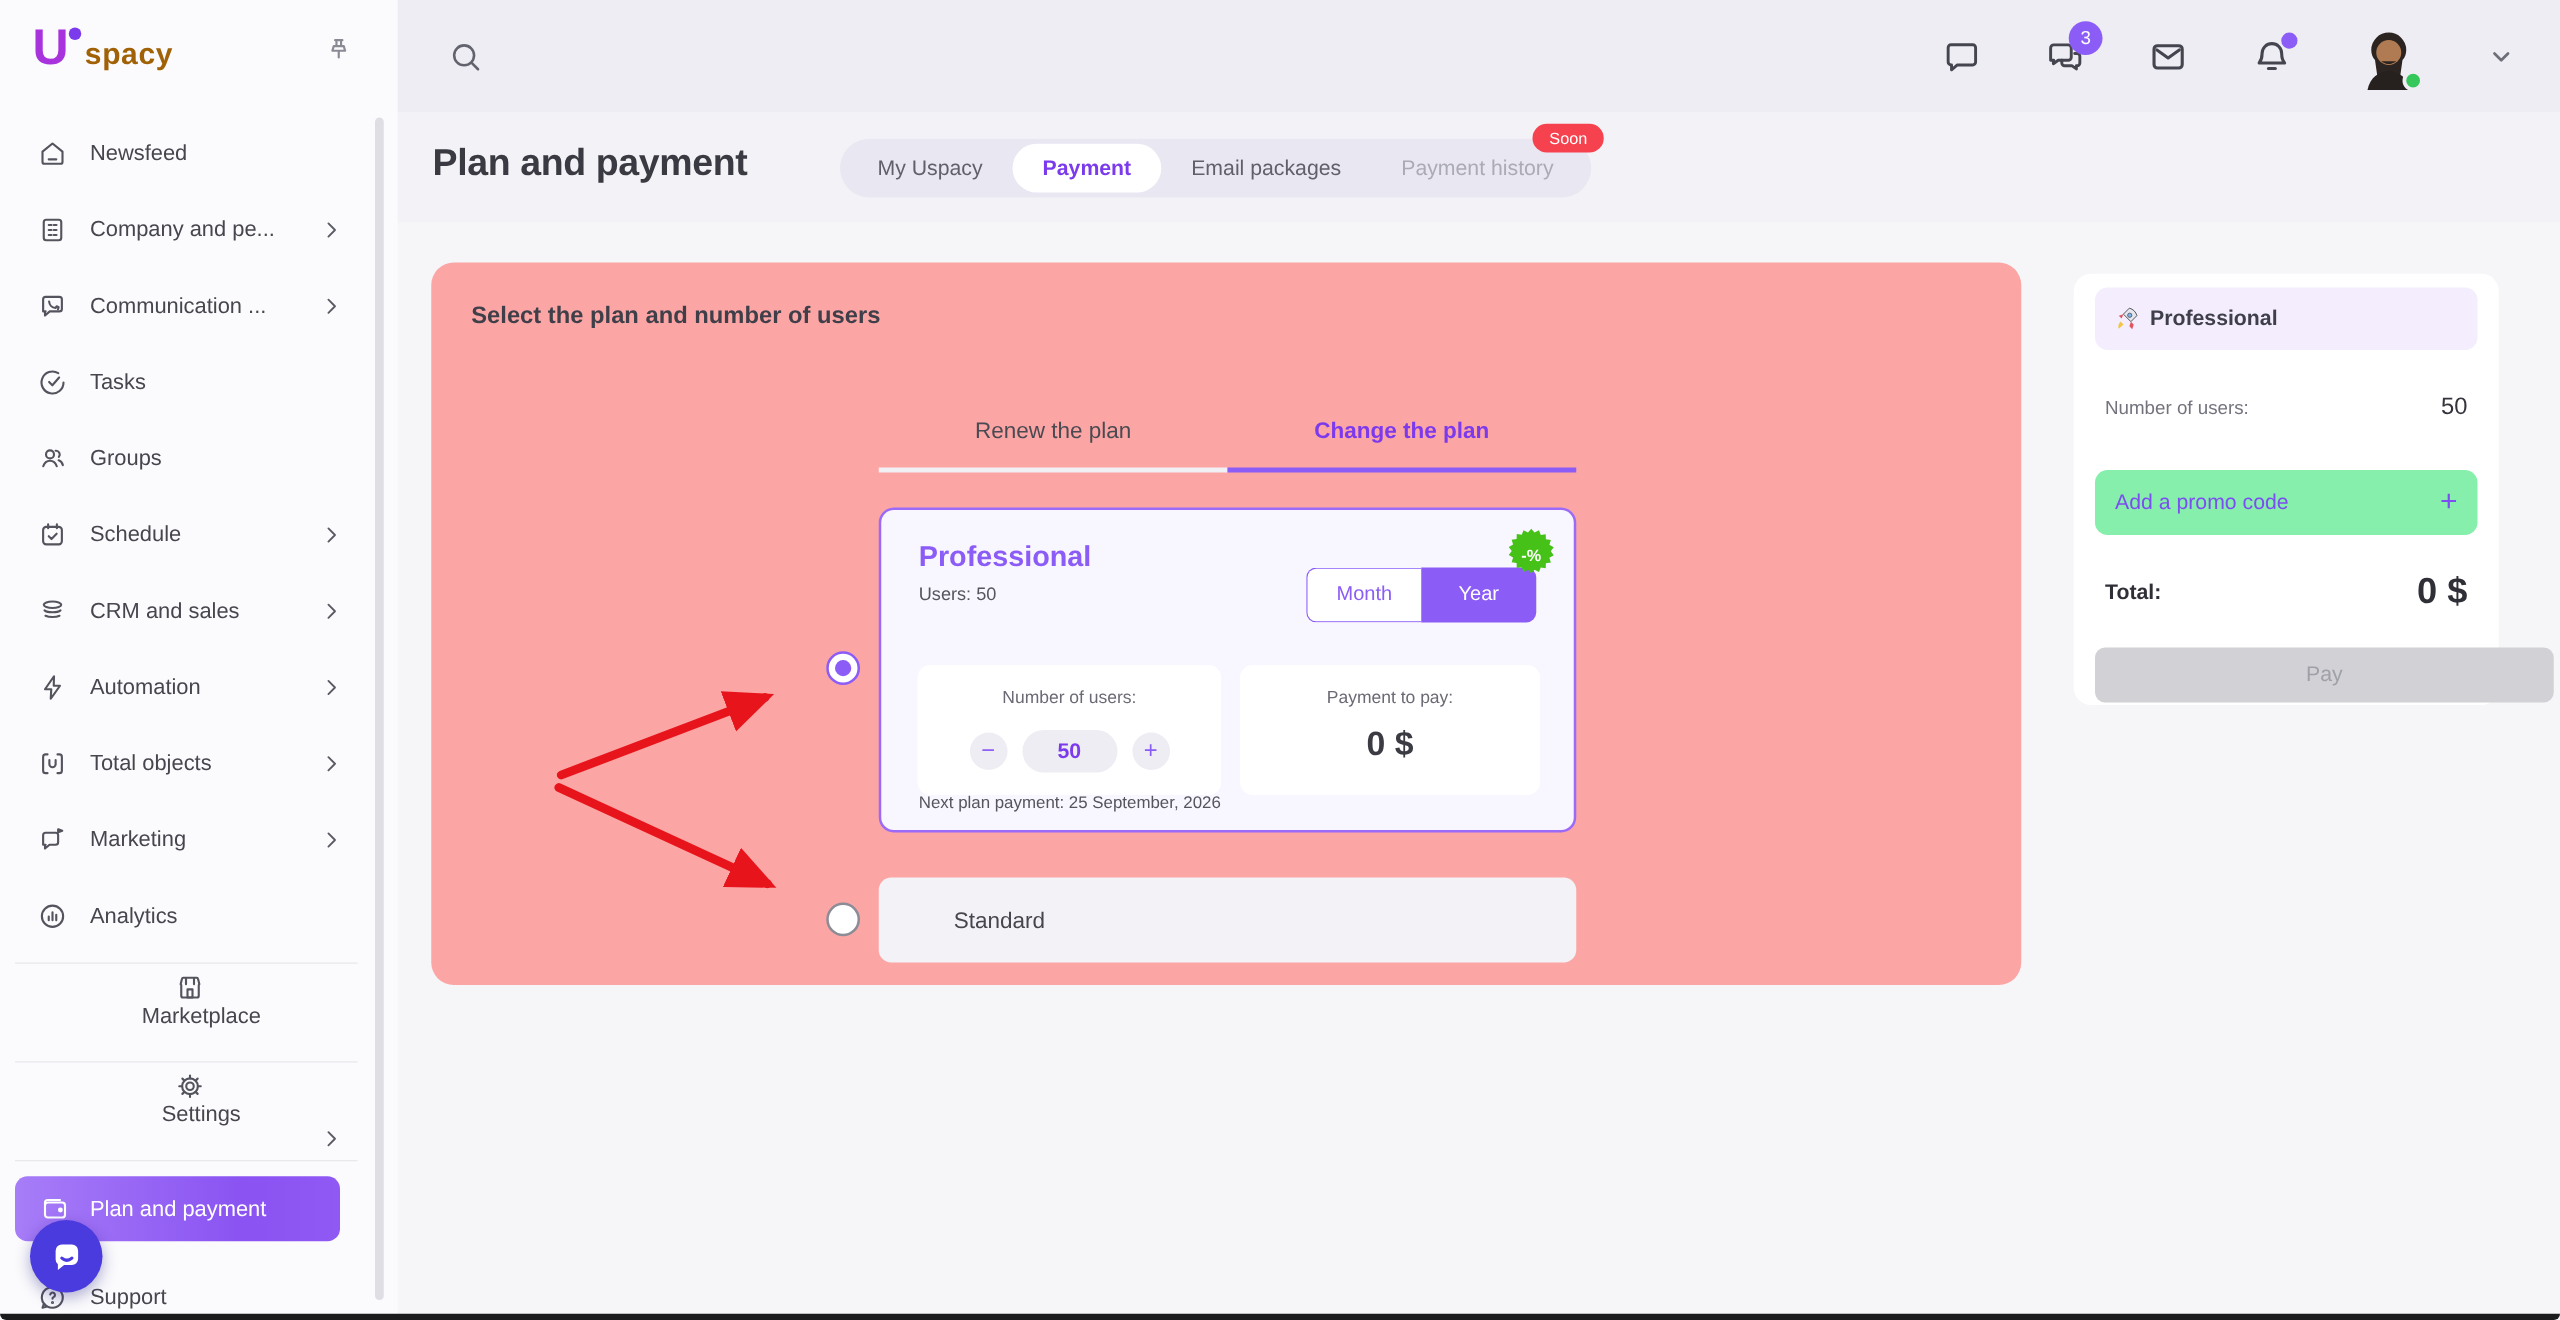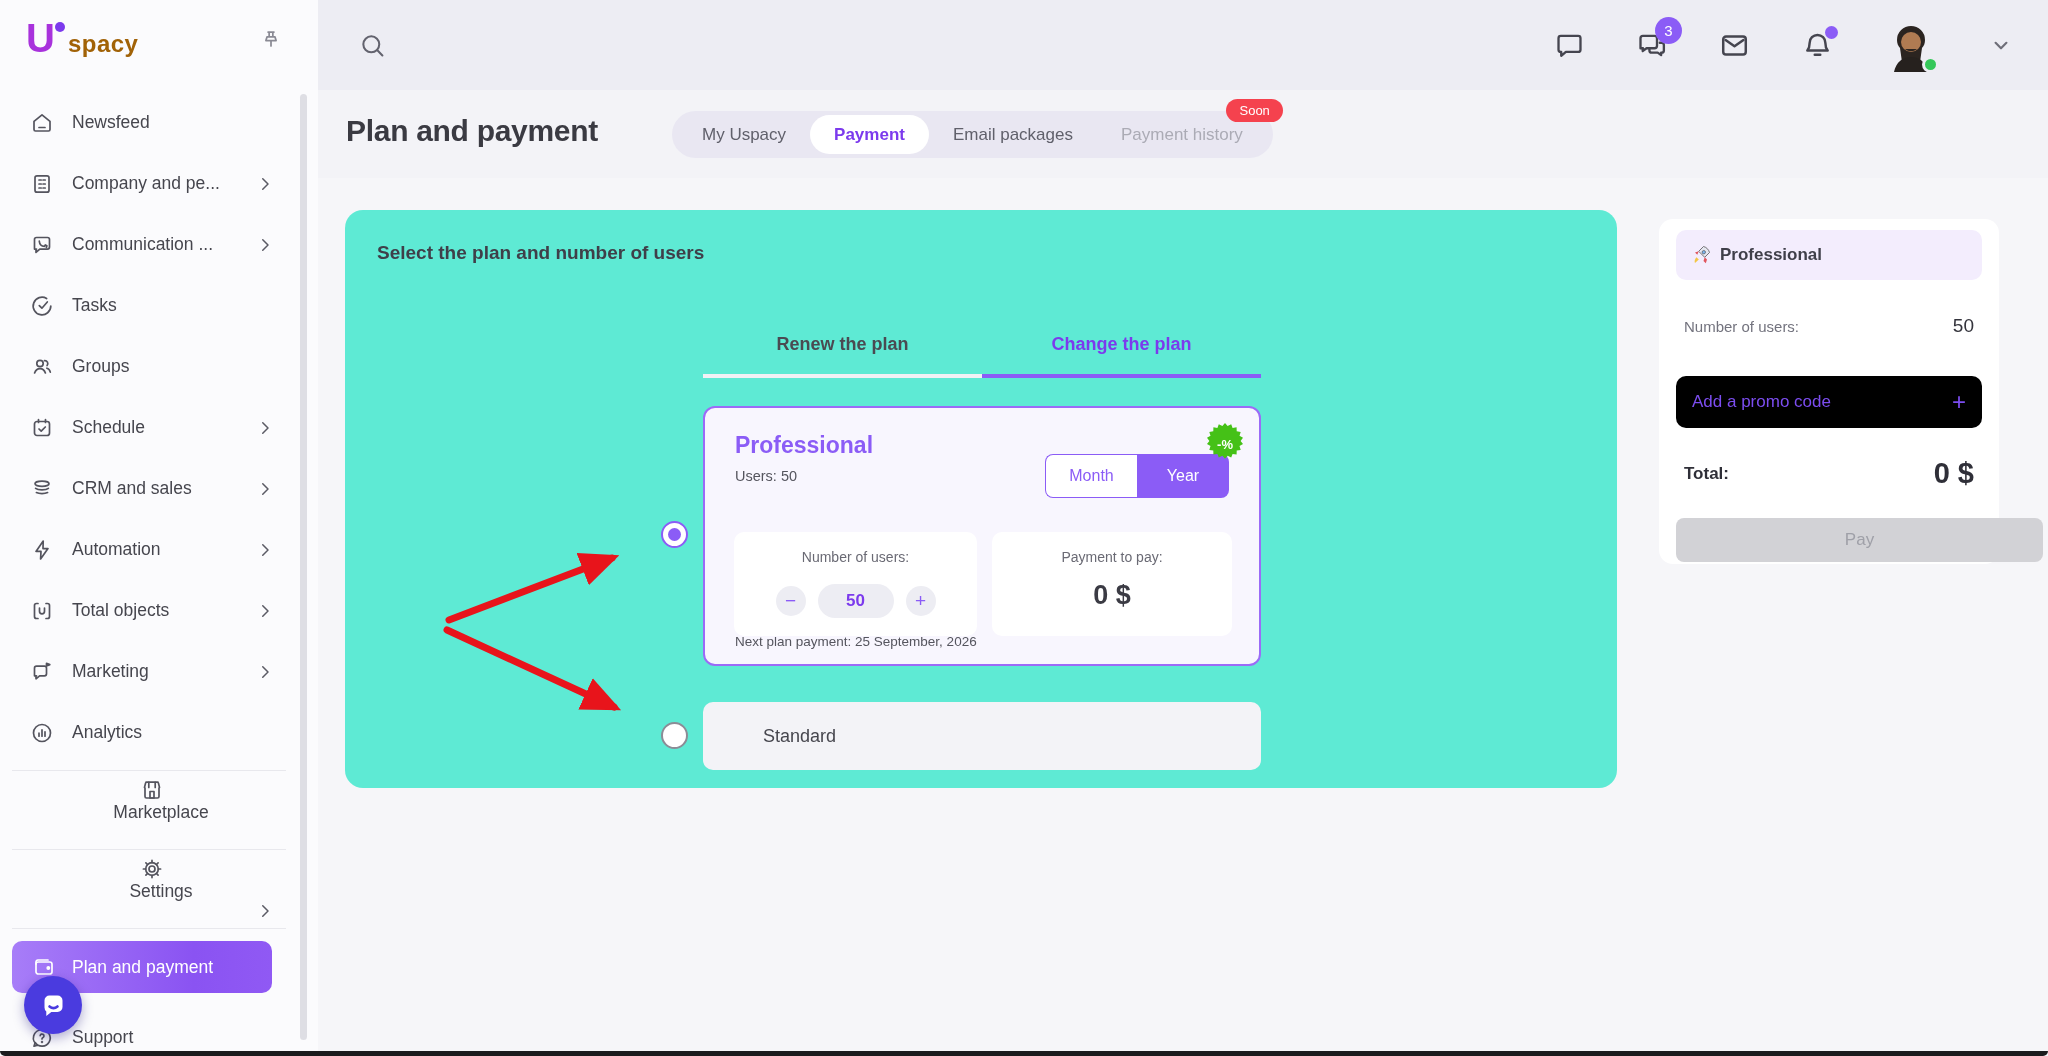--- a/index.html
+++ b/index.html
@@ -68,25 +68,25 @@
                padding: 0 6px; }
   .ptab { padding: 0 24px; font-size: 17px; color: #60606B; height: 39px;
           display: flex; align-items: center; white-space: nowrap; }
   .ptab.active { background: #fff; color: #7C3AED; font-weight: 600; border-radius: 20px; }
   .ptab.disabled { color: #ABABB5; }
   .soon-badge { position: absolute; right: -10px; top: -12px; background: #F5424E; color: #fff;
                 font-size: 13px; padding: 4px 13px; border-radius: 12px; }
 
   
   .main-card { position: absolute; left: 345px; top: 210px; width: 1272px; height: 578px;
-               background: #5eead4; border-radius: 18px; }
+               background: #fca5a5; border-radius: 18px; }
   .main-heading { position: absolute; left: 32px; top: 32px; font-size: 19px; font-weight: 700;
                   color: #3F3F49; }
   .plan-tab { position: absolute; top: 104px; width: 279px; height: 64px; display: flex;
-              align-items: center; justify-content: center; font-size: 18px; font-weight: bold; }
+              align-items: center; justify-content: center; font-size: 18px; }
   .plan-tab.renew { left: 358px; color: #4A4A52; border-bottom: 4px solid #F1F1F5; }
   .plan-tab.change { left: 637px; color: #7C3AED; font-weight: 600;
                      border-bottom: 4px solid #8B5CF6; }
 
   .radio { position: absolute; width: 27px; height: 27px; border-radius: 50%; background: #fff; }
   .radio.sel { left: 316px; top: 311px; border: 2.5px solid #8B5CF6; }
   .radio.sel::after { content: ""; position: absolute; left: 50%; top: 50%; width: 13px;
                       height: 13px; margin: -6.5px 0 0 -6.5px; border-radius: 50%;
                       background: #8B5CF6; }
   .radio.unsel { left: 316px; top: 512px; border: 2.5px solid #8C8C96; }
@@ -134,21 +134,21 @@
               background: #fff; border-radius: 14px; }
   .sum-head { position: absolute; left: 17px; top: 11px; width: 306px; height: 50px;
               background: #F3EDFD; border-radius: 10px; display: flex; align-items: center;
               padding-left: 15px; gap: 9px; font-size: 17px; font-weight: 700; color: #3F3F49; }
   .sum-row { position: absolute; left: 25px; right: 25px; display: flex;
              align-items: center; justify-content: space-between; }
   .sum-users { top: 96px; }
   .sum-users .k { font-size: 15px; color: #73737E; }
   .sum-users .v { font-size: 19px; color: #34343C; }
   .promo-box { position: absolute; left: 17px; top: 157px; width: 306px; height: 52px;
-               background: #000000; border-radius: 10px; display: flex; align-items: center;
+               background: #86efac; border-radius: 10px; display: flex; align-items: center;
                justify-content: space-between; padding: 0 16px; color: #7C4DF0; }
   .promo-box .t { font-size: 17px; }
   .promo-box .p { font-size: 24px; font-weight: 400; }
   .sum-total { top: 238px; }
   .sum-total .k { font-size: 17px; font-weight: 700; color: #2F2F38; }
   .sum-total .v { font-size: 29px; font-weight: 700; color: #2F2F38; }
   .pay-btn { position: absolute; left: 17px; top: 299px; width: 367px; height: 44px;
              background: #D2D2D6; border-radius: 8px; display: flex; align-items: center;
              justify-content: center; color: #9FA0A8; font-size: 17px; }
 

